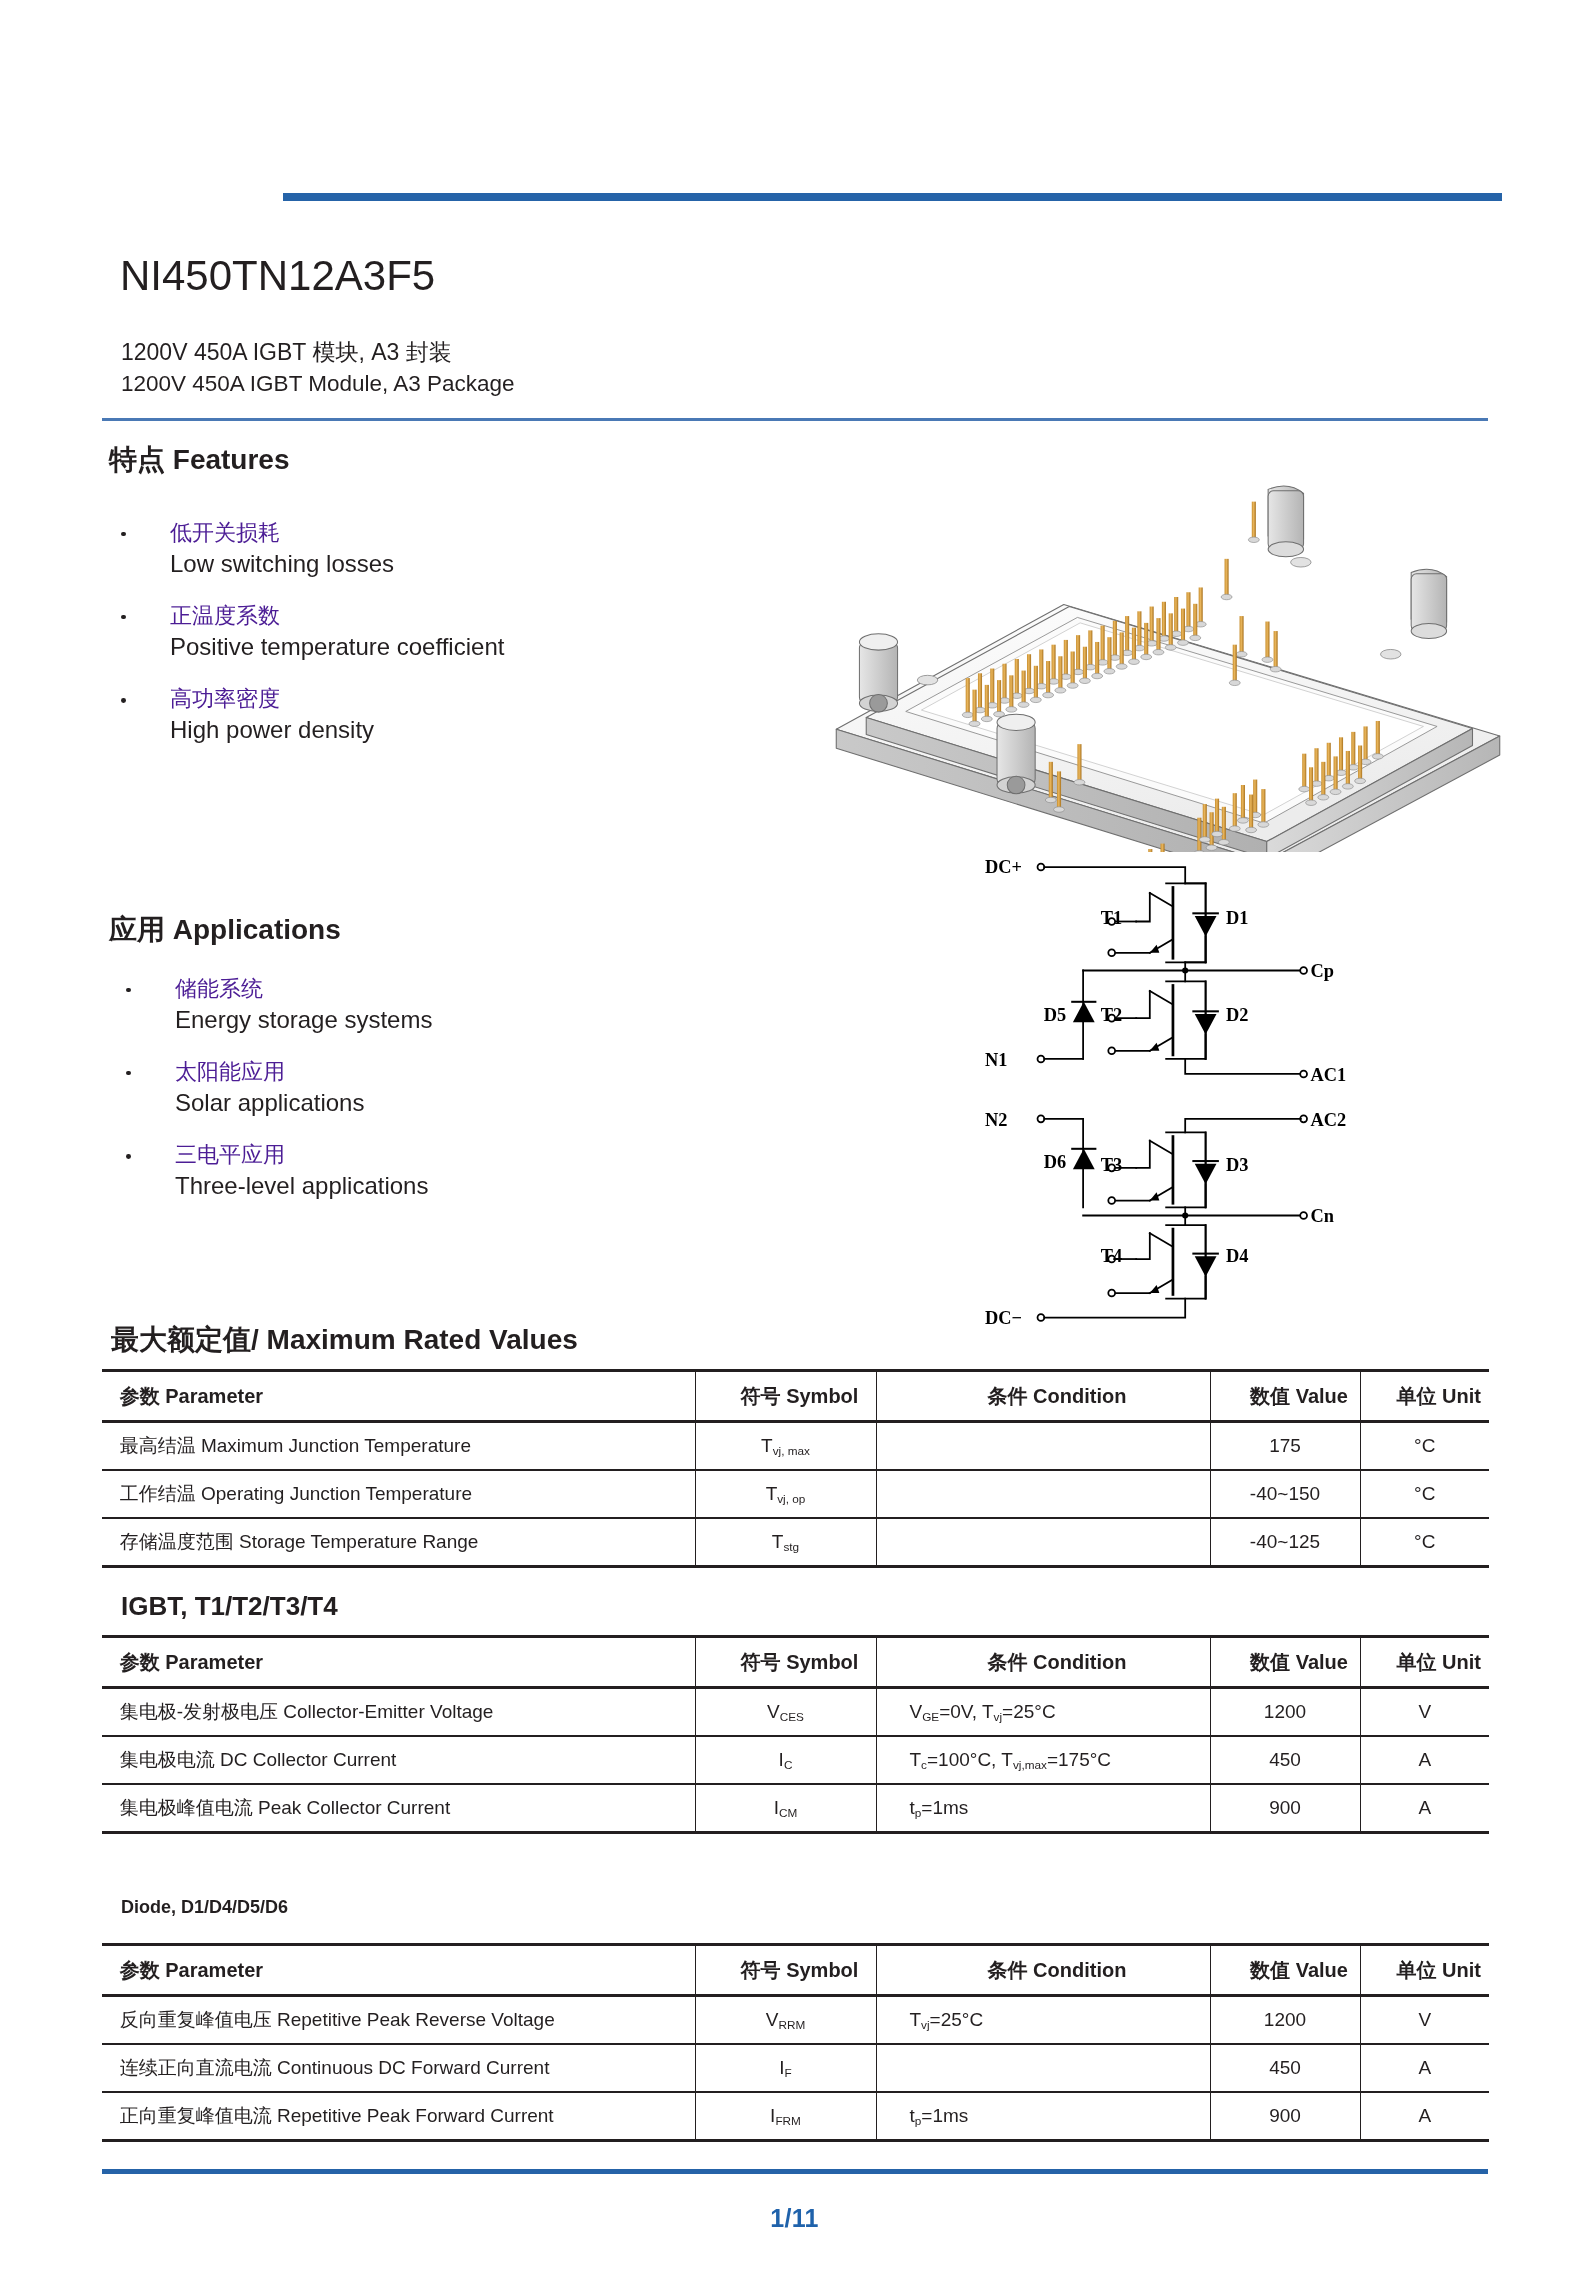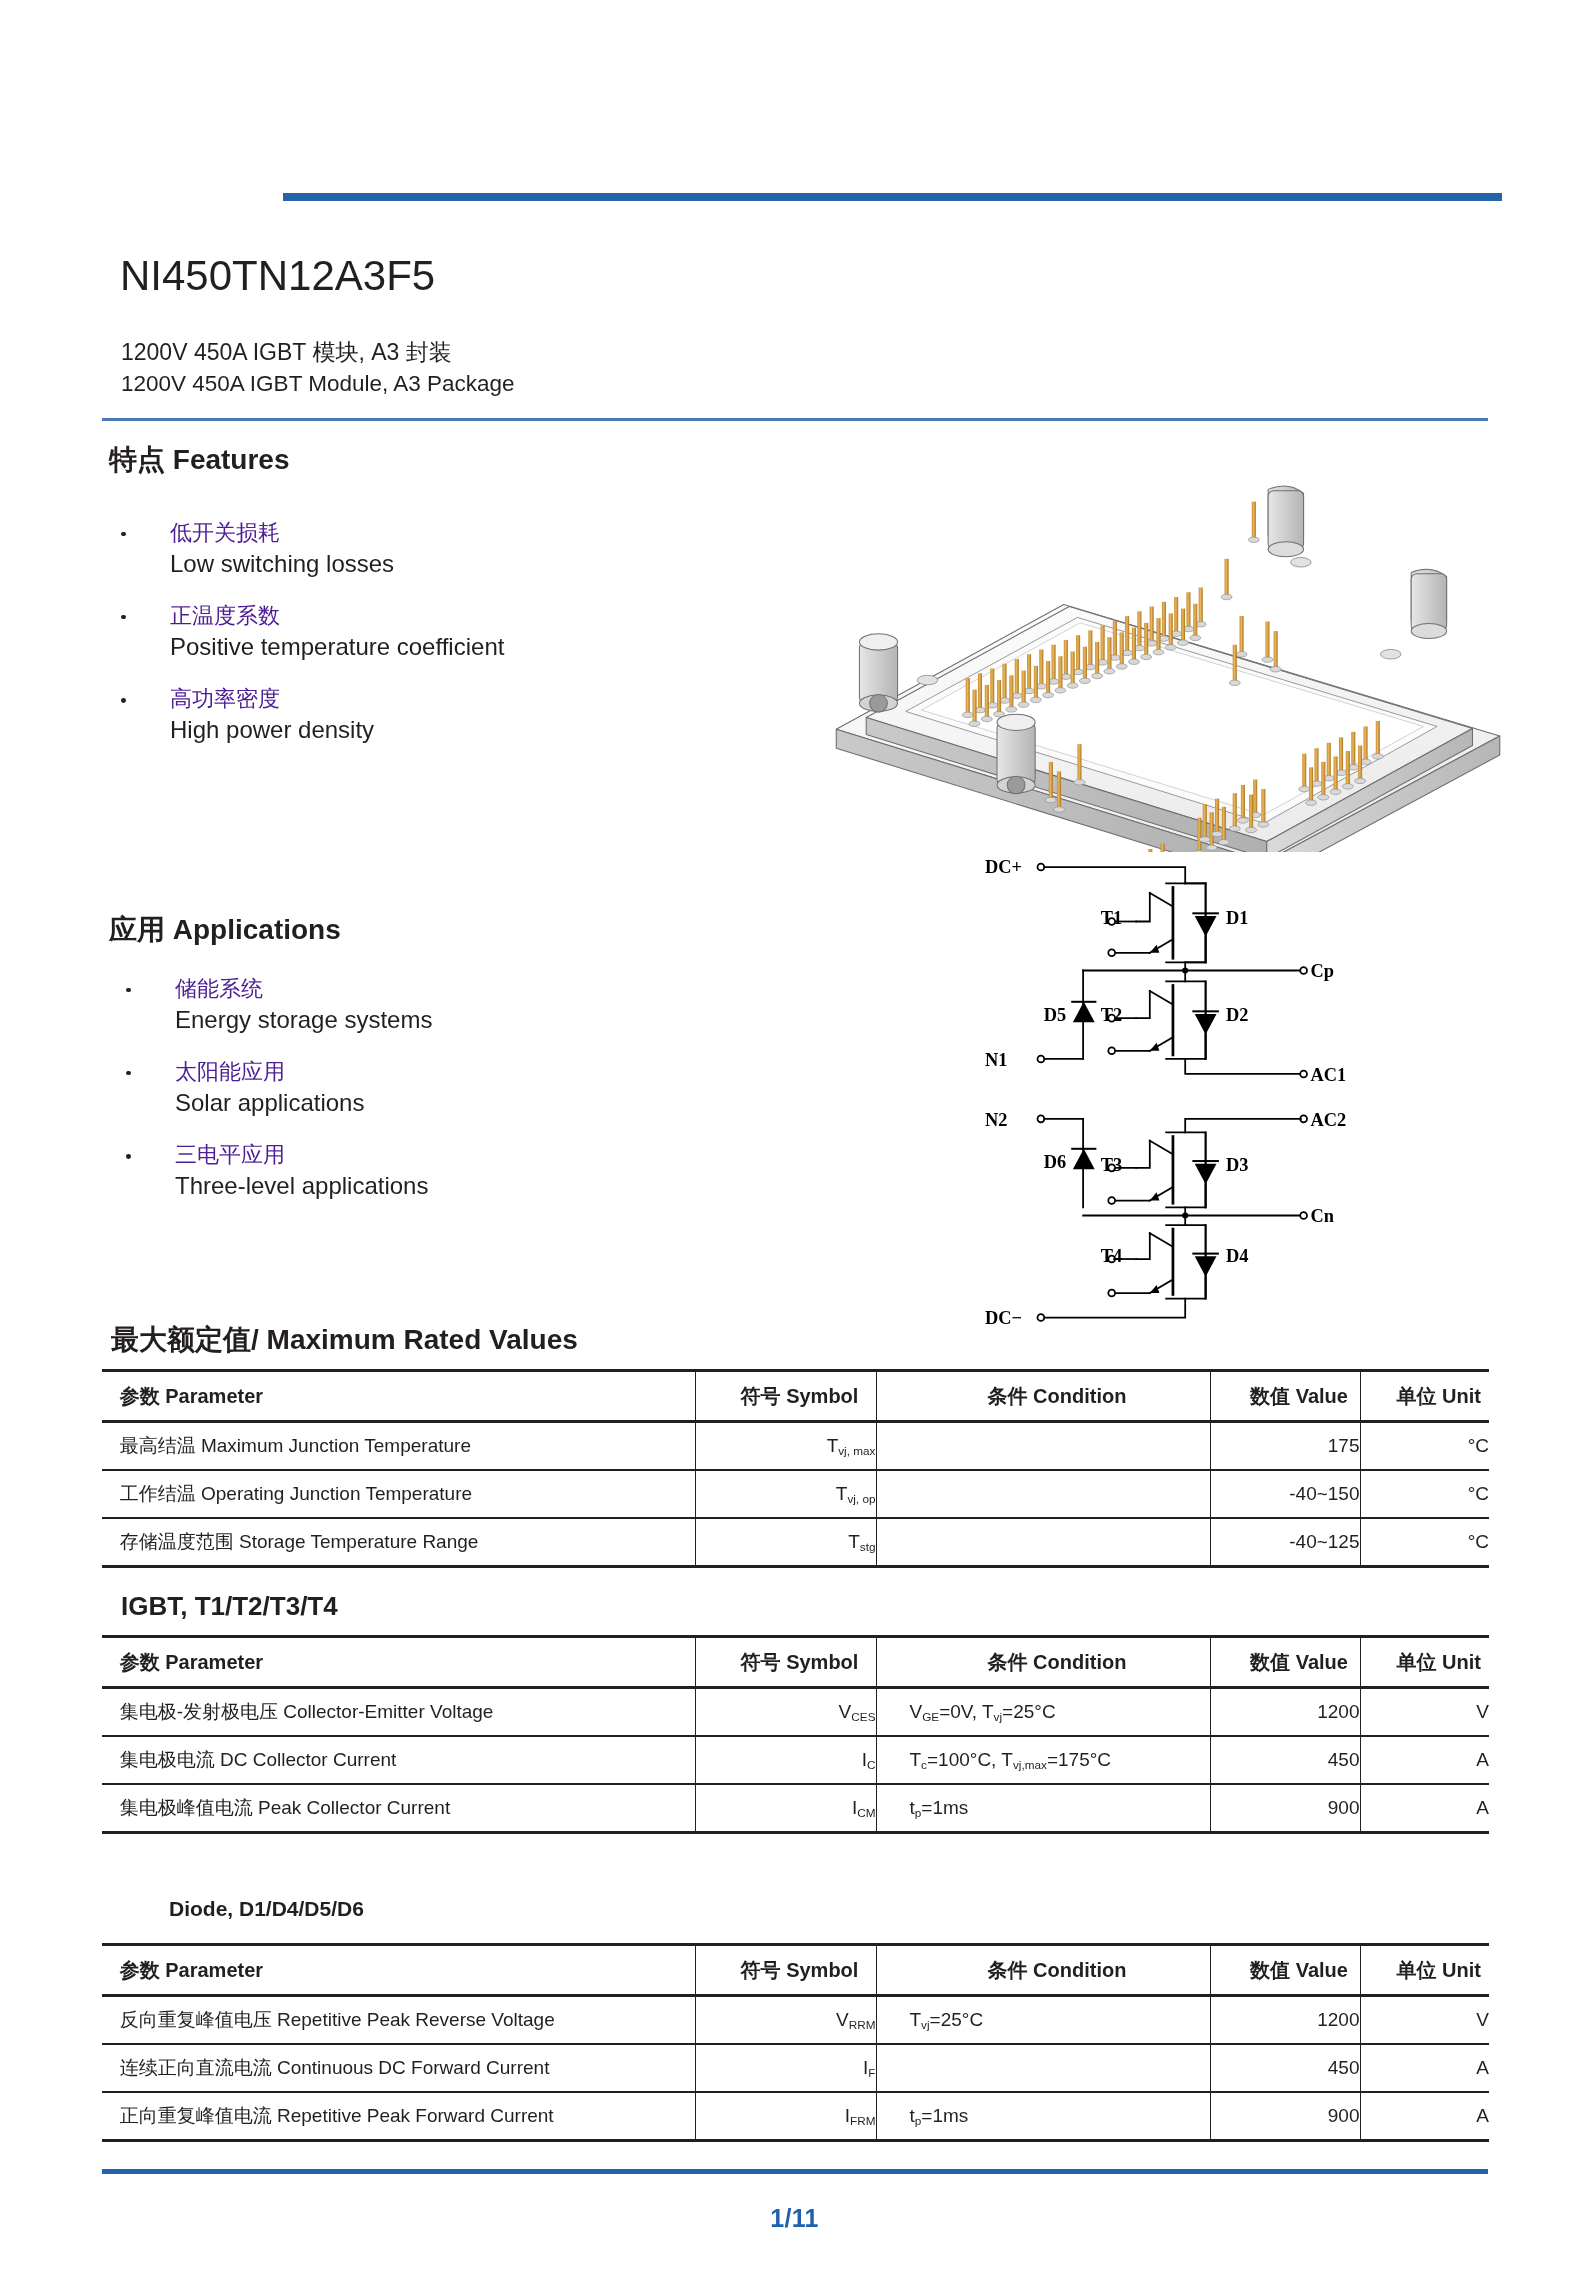--- a/index.html
+++ b/index.html
@@ -47,21 +47,21 @@
   }
 
   
   .sec-head {
     position:absolute; font-weight:bold; color:#231f20; white-space:nowrap;
   }
   .sec-features { left:109px; top:441px; font-size:28px; }
   .sec-apps     { left:109px; top:911px; font-size:28px; }
   .sec-maxrated { left:111px; top:1321px; font-size:28px; }
   .sec-igbt     { left:121px; top:1591px; font-size:26px; }
-  .sec-diode    { left:121px; top:1897px; font-size:21px;margin-left:48px; }
+  .sec-diode    { left:121px; top:1897px; font-size:18px; }
 
   
   .bullets { position:absolute; }
   .bullets.features { left:121px; top:518px; }
   .bullets.apps     { left:126px; top:974px; }
   .bullet-item { position:relative; margin-bottom:21px; }
   .bullet-dot {
     position:absolute; left:0px; top:13.6px;
     width:4.8px; height:4.8px; border-radius:50%; background:#231f20;
   }
@@ -106,21 +106,21 @@
     font-size:20px; font-weight:bold;
     text-align:center;
     padding-left:28px;
   }
   table.spec thead th.col-param { text-align:left; padding-left:17.7px; }
 
   table.spec tbody td {
     border-bottom:2px solid #231f20;
     height:46px;
     font-size:19px;
-    text-align:right;
+    text-align:center;
   }
   table.spec tbody tr:last-child td { border-bottom:3.4px solid #231f20; }
   table.spec td.col-param { text-align:left; padding-left:17.7px; font-size:19px; }
   table.spec td.col-cond  { text-align:left; padding-left:33px; }
 
   sub { font-size:.62em; vertical-align:-0.22em; letter-spacing:0; }
 </style>
 </head>
 <body>
 

